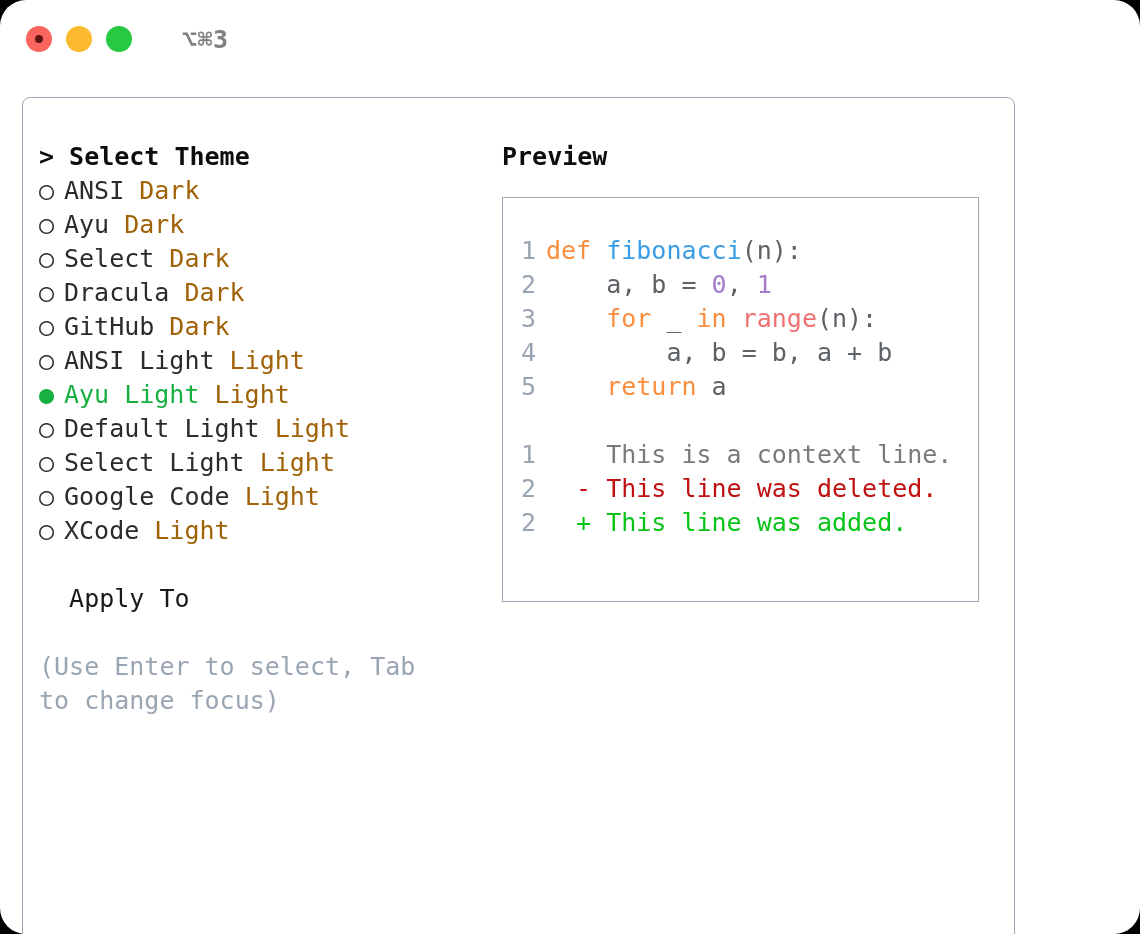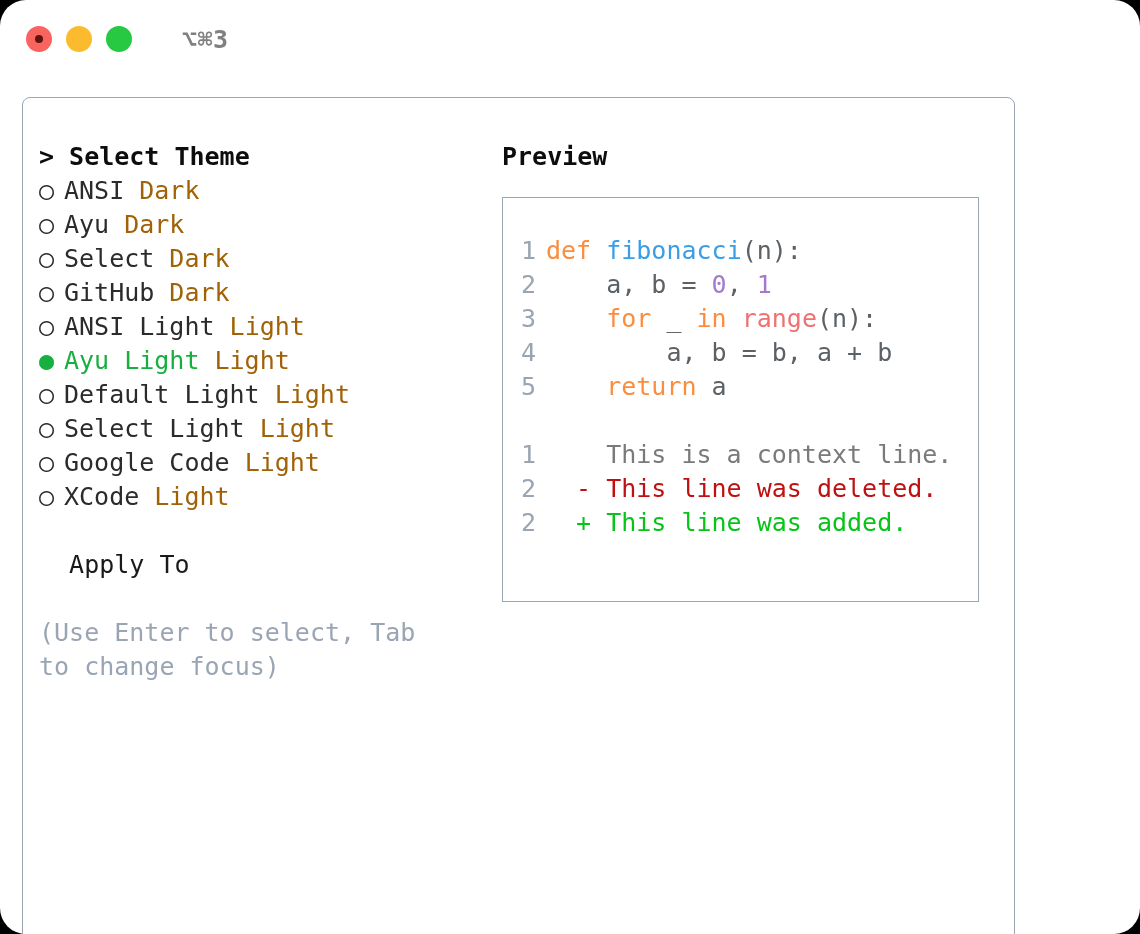--- a/index.html
+++ b/index.html
@@ -223,20 +223,21 @@
     <div class="panel-inner">
 
       <div class="left-col">
 
         <span class="section-head" id="select-theme-header"><span class="caret">&gt; </span><span>Select Theme</span></span>
 
         <div id="theme-list">
             <div class="opt-row"><span class="bullet">○</span><span class="opt-name">ANSI </span><span class="opt-kind">Dark</span></div>
             <div class="opt-row"><span class="bullet">○</span><span class="opt-name">Ayu </span><span class="opt-kind">Dark</span></div>
             <div class="opt-row"><span class="bullet">○</span><span class="opt-name">Select </span><span class="opt-kind">Dark</span></div>
+            <div class="opt-row"><span class="bullet">○</span><span class="opt-name">Dracula </span><span class="opt-kind">Dark</span></div>
             <div class="opt-row"><span class="bullet">○</span><span class="opt-name">GitHub </span><span class="opt-kind">Dark</span></div>
             <div class="opt-row"><span class="bullet">○</span><span class="opt-name">ANSI Light </span><span class="opt-kind">Light</span></div>
             <div class="opt-row selected"><span class="bullet sel">●</span><span class="opt-name">Ayu Light </span><span class="opt-kind">Light</span></div>
             <div class="opt-row"><span class="bullet">○</span><span class="opt-name">Default Light </span><span class="opt-kind">Light</span></div>
             <div class="opt-row"><span class="bullet">○</span><span class="opt-name">Select Light </span><span class="opt-kind">Light</span></div>
             <div class="opt-row"><span class="bullet">○</span><span class="opt-name">Google Code </span><span class="opt-kind">Light</span></div>
             <div class="opt-row"><span class="bullet">○</span><span class="opt-name">XCode </span><span class="opt-kind">Light</span></div>
           </div>
 
         <div class="spacer-lg"></div>

